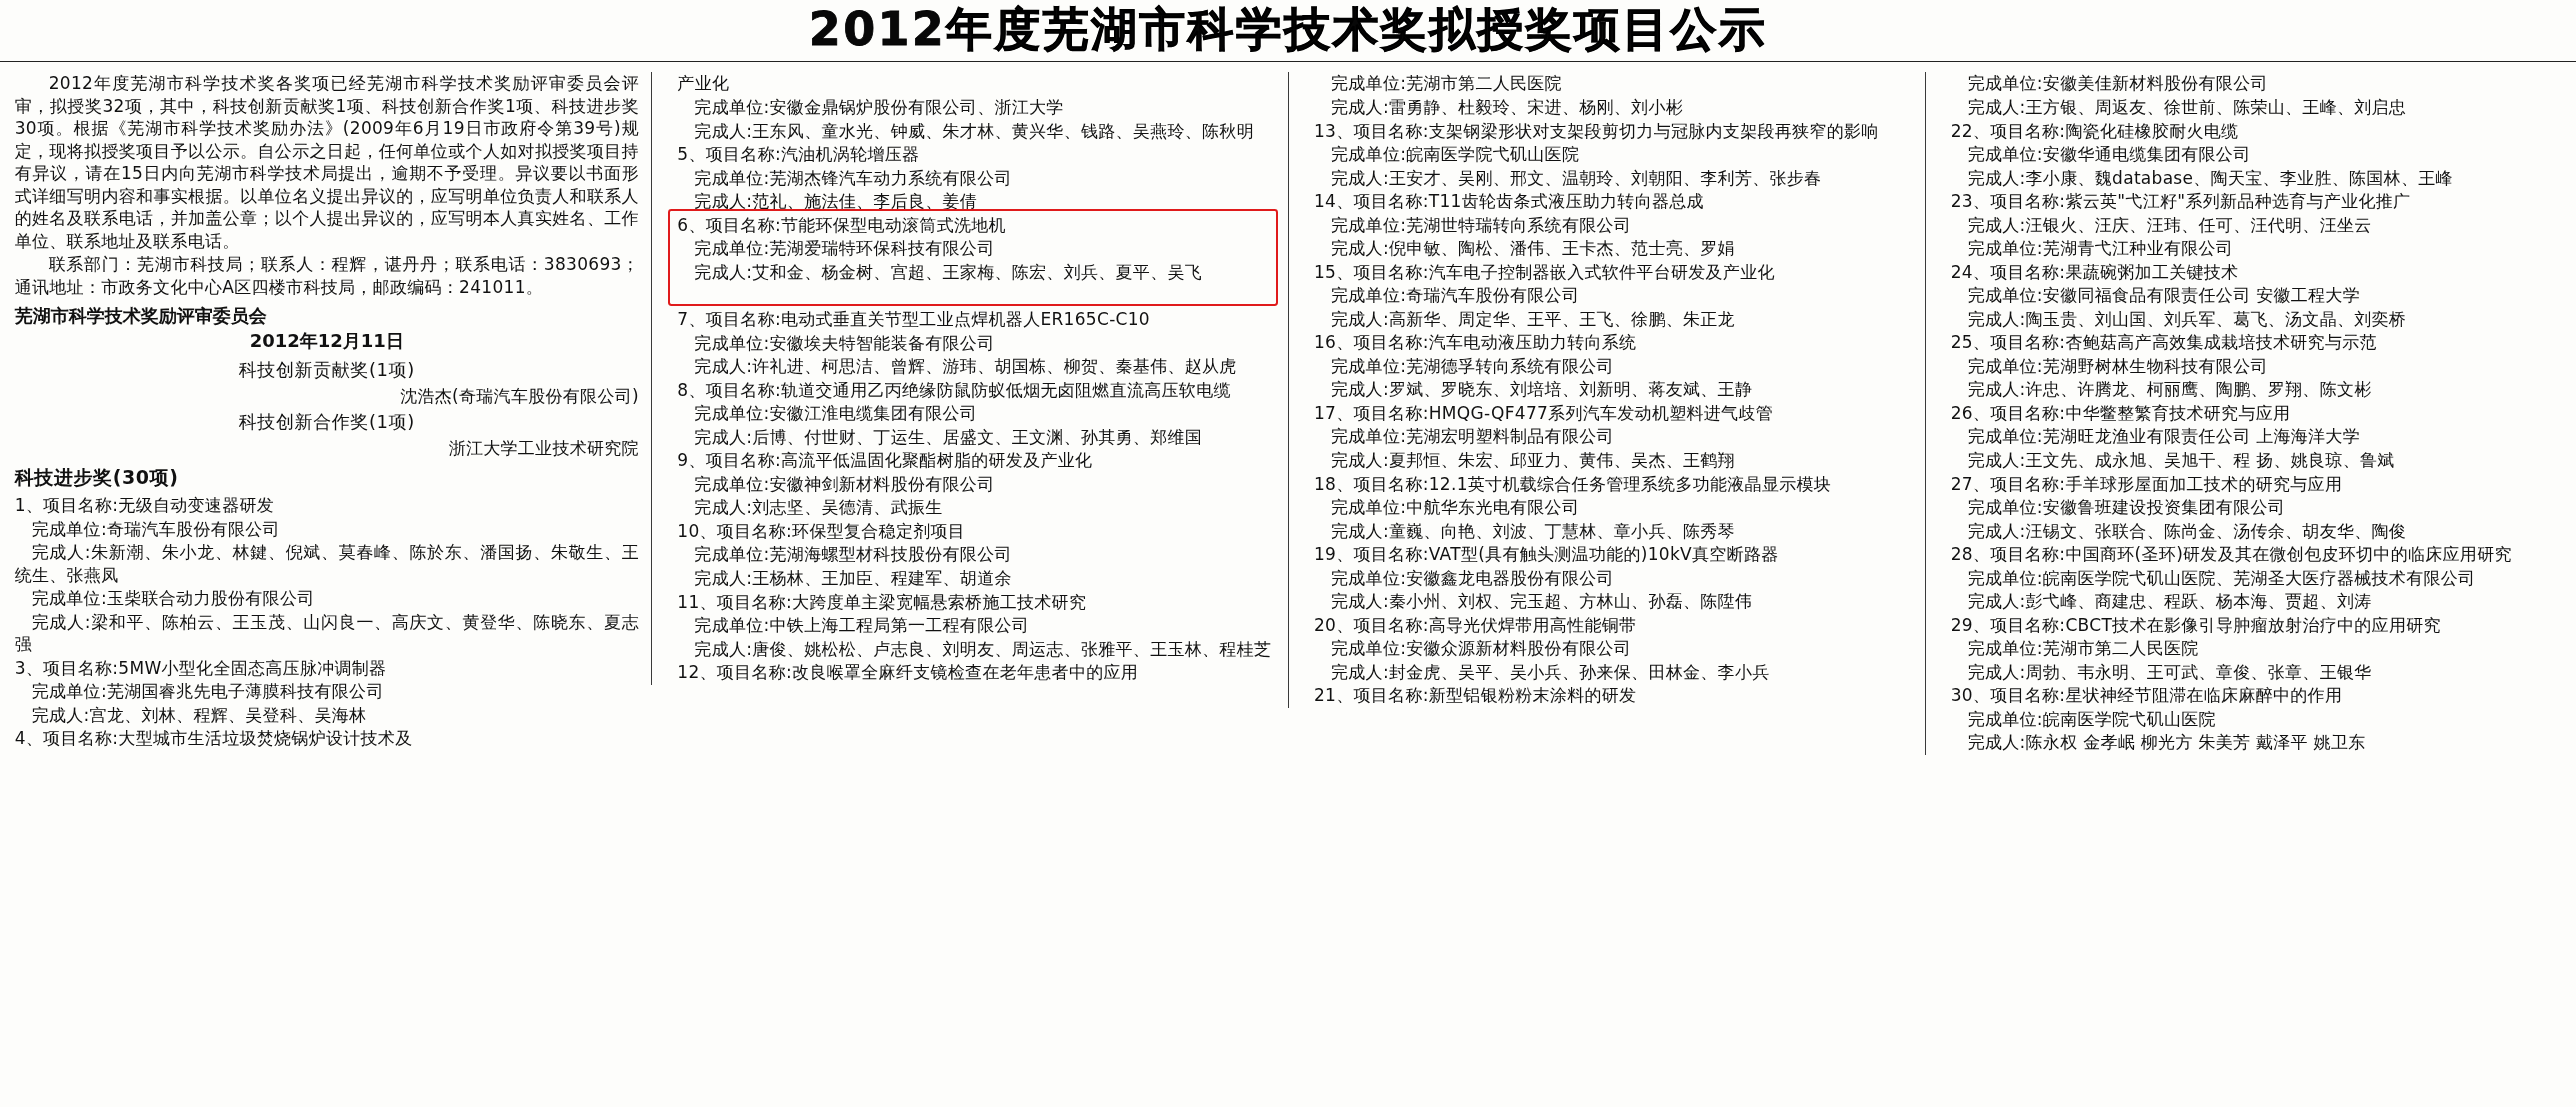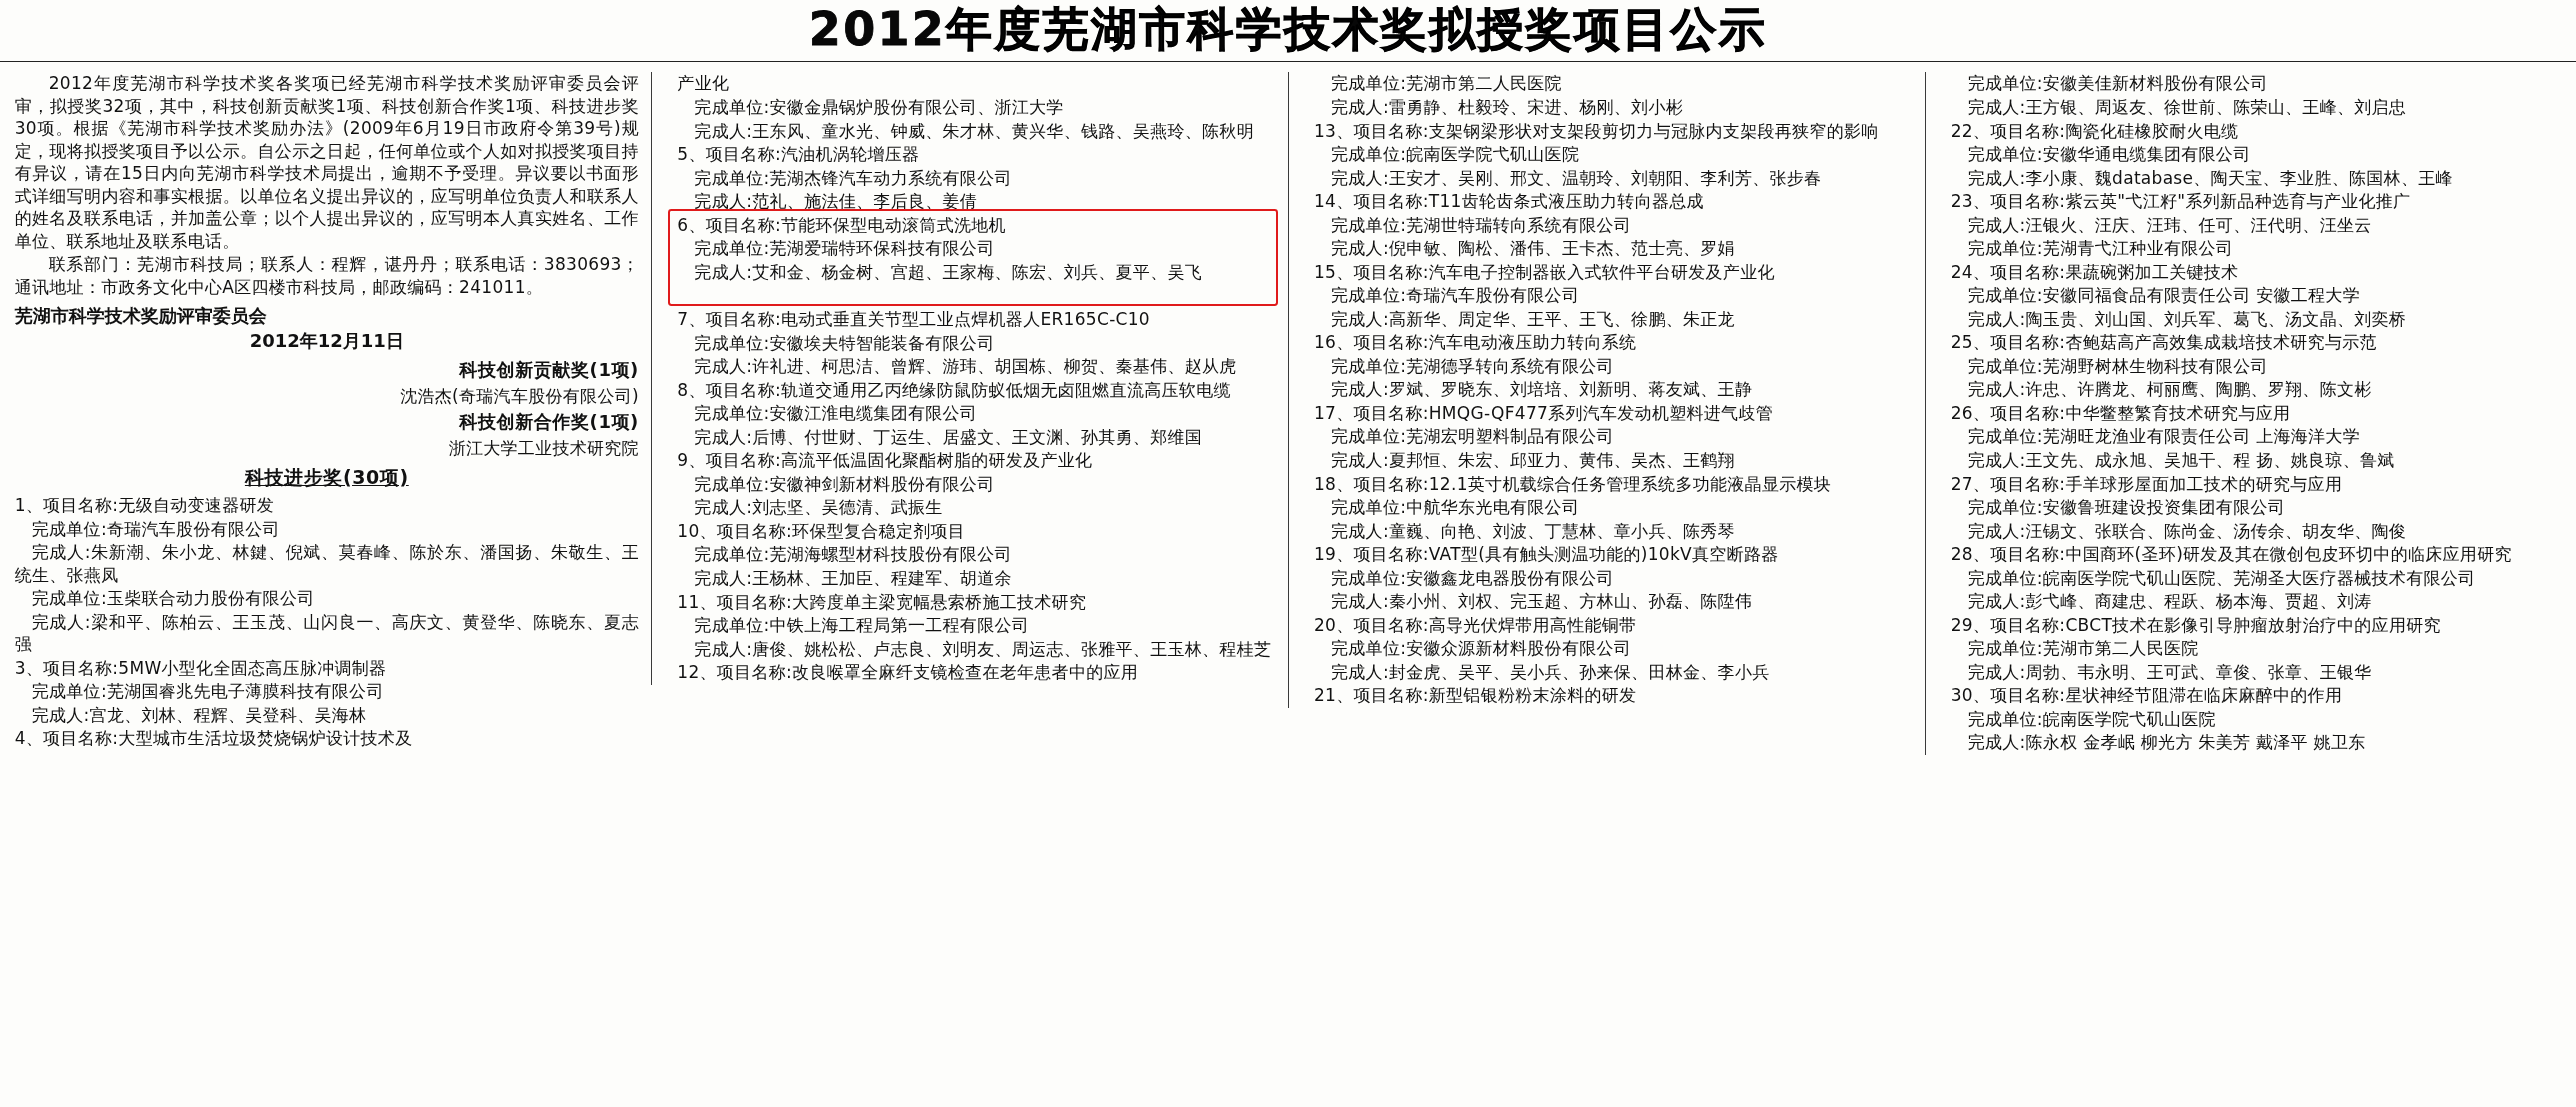--- a/index.html
+++ b/index.html
@@ -67,33 +67,31 @@
     text-indent: 34px;
   }
   .indent-sm {
     text-indent: 17px;
   }
   .center {
     text-align: right;
     text-indent: 0;
   }
   .heading {
-    text-align: right;
-    font-weight: 700;
+    text-align: center;
+    font-weight: 400;
     font-size: 18px;
     margin: 3.4px 0 2.3px 0;
     letter-spacing: 0.6px;
   }
   .subheading {
-    text-align: center;
     font-weight: 700;
     font-size: 19px;
     margin: 5.6px 0 3.4px 0;
     letter-spacing: 0.6px;
-    text-decoration: underline;
   }
   .sign {
     text-align: left;
     font-weight: 700;
     font-size: 18px;
     margin: 5.6px 0 1.1px 0;
   }
   .date {
     text-align: center;
     font-weight: 700;

